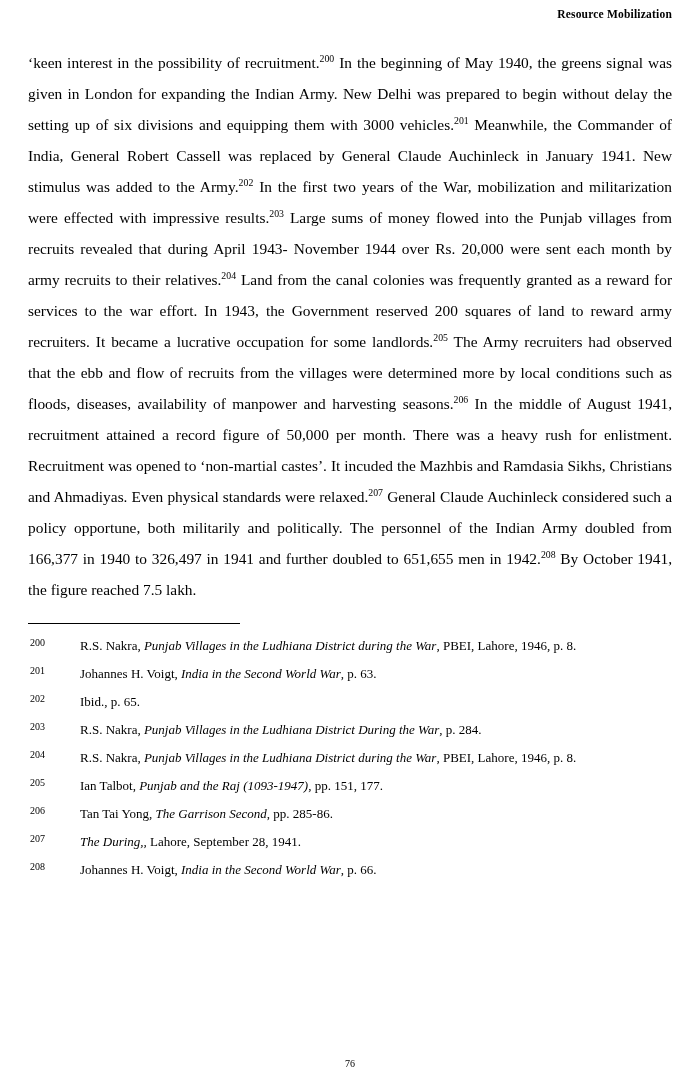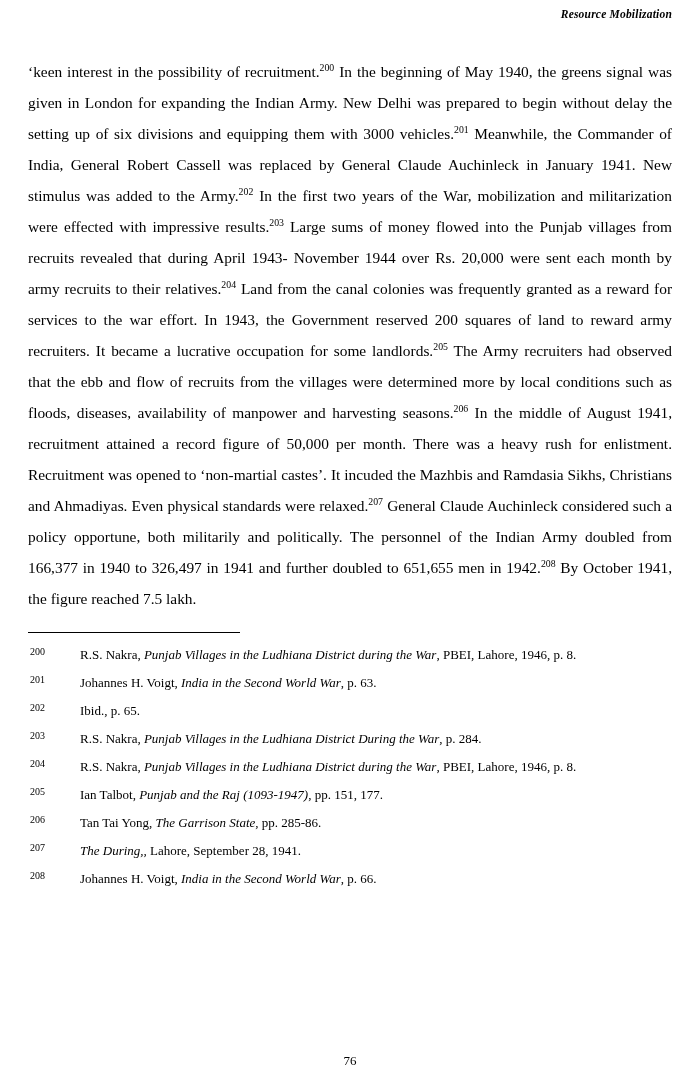--- a/index.html
+++ b/index.html
@@ -18,30 +18,29 @@
   .page {
     position: absolute;
     left: 0; top: 0;
     width: 700px;
     height: 1075px;
     box-sizing: border-box;
     padding: 0 28px;
   }
   .running-head {
     text-align: right;
-    font-style: italic;
     font-weight: bold;
     font-size: 11.5px;
     letter-spacing: 0.2px;
     padding-top: 8px;
     padding-right: 0px;
     font-family: "Liberation Serif", serif;
   }
   .body-text {
-    margin-top: 36px;
+    margin-top: 27px;
     font-size: 15.4px;
     line-height: 31px;
     text-align: justify;
     text-justify: inter-word;
     hyphens: none;
   }
   .body-text sup {
     font-size: 9.8px;
     vertical-align: super;
     line-height: 0;
@@ -77,21 +76,21 @@
   }
   .fn-text i {
     font-style: italic;
   }
   .page-number {
     position: absolute;
     left: 0;
     right: 0;
     bottom: 6px;
     text-align: center;
-    font-size: 13px;
+    font-size: 10px;
   }
 </style>
 </head>
 <body>
 
 <div class="page">
 
   <div class="running-head">Resource Mobilization</div>
 
   <div class="body-text">‘keen interest in the possibility of recruitment.<sup>200</sup> In the beginning of May 1940, the greens signal was given in London for expanding the Indian Army. New Delhi was prepared to begin without delay the setting up of six divisions and equipping them with 3000 vehicles.<sup>201</sup> Meanwhile, the Commander of India, General Robert Cassell was replaced by General Claude Auchinleck in January 1941. New stimulus was added to the Army.<sup>202</sup> In the first two years of the War, mobilization and militarization were effected with impressive results.<sup>203</sup> Large sums of money flowed into the Punjab villages from recruits revealed that during April 1943- November 1944 over Rs. 20,000 were sent each month by army recruits to their relatives.<sup>204</sup> Land from the canal colonies was frequently granted as a reward for services to the war effort. In 1943, the Government reserved 200 squares of land to reward army recruiters. It became a lucrative occupation for some landlords.<sup>205</sup> The Army recruiters had observed that the ebb and flow of recruits from the villages were determined more by local conditions such as floods, diseases, availability of manpower and harvesting seasons.<sup>206</sup>  In the middle of August 1941, recruitment attained a record figure of 50,000 per month. There was a heavy rush for enlistment. Recruitment was opened to ‘non-martial castes’. It incuded the Mazhbis and Ramdasia Sikhs, Christians and Ahmadiyas. Even physical standards were relaxed.<sup>207</sup>  General Claude Auchinleck considered such a policy opportune, both militarily and politically. The personnel of the Indian Army doubled from 166,377 in 1940 to 326,497 in 1941 and further doubled to 651,655 men in 1942.<sup>208</sup> By October 1941, the figure reached 7.5 lakh.</div>
@@ -125,21 +124,21 @@
       <div class="fn-text">R.S. Nakra, <i>Punjab Villages in the Ludhiana District during the War</i>, PBEI, Lahore, 1946, p. 8.</div>
     </div>
 
     <div class="fn">
       <div class="fn-num">205</div>
       <div class="fn-text">Ian Talbot, <i>Punjab and the Raj (1093-1947)</i>, pp. 151, 177.</div>
     </div>
 
     <div class="fn">
       <div class="fn-num">206</div>
-      <div class="fn-text">Tan Tai Yong, <i>The Garrison State</i>, pp. 285-86.</div>
+      <div class="fn-text">Tan Tai Yong, <i>The Garrison Second</i>, pp. 285-86.</div>
     </div>
 
     <div class="fn">
       <div class="fn-num">207</div>
       <div class="fn-text"><i>The During,,</i> Lahore, September 28, 1941.</div>
     </div>
 
     <div class="fn">
       <div class="fn-num">208</div>
       <div class="fn-text">Johannes H. Voigt, <i>India in the Second World War</i>, p. 66.</div>

